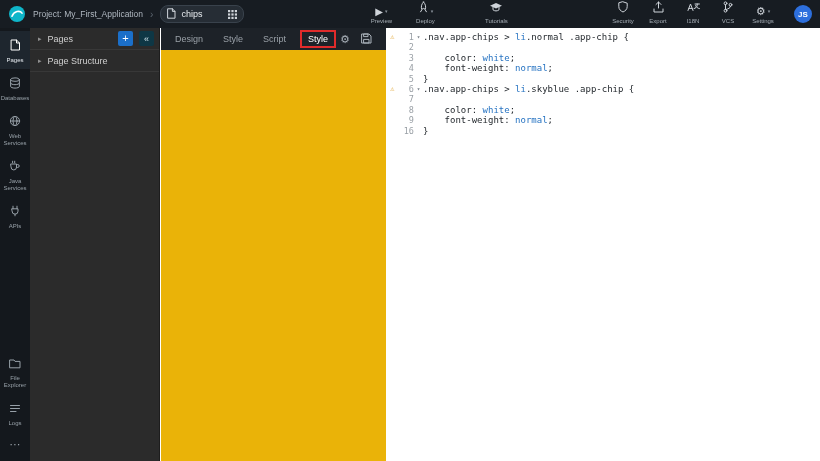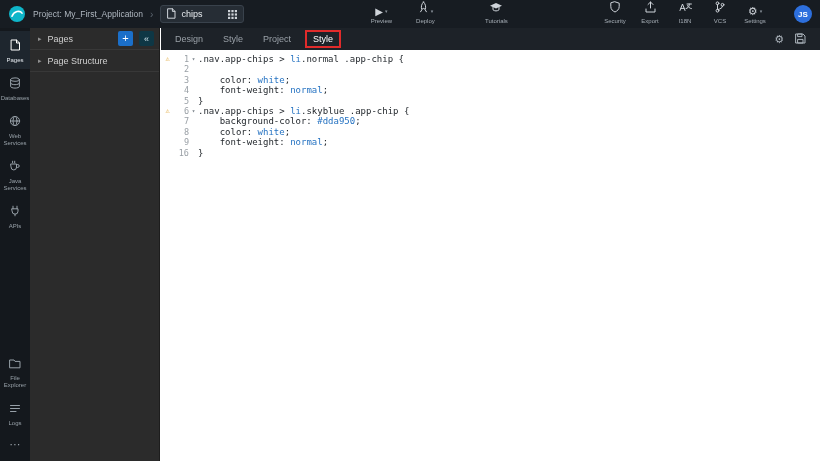--- a/index.html
+++ b/index.html
@@ -5,52 +5,52 @@
   *{margin:0;padding:0;box-sizing:border-box}
   html,body{width:820px;height:461px;overflow:hidden;background:#fff}
   body{font-family:"Liberation Sans","DejaVu Sans",sans-serif;-webkit-font-smoothing:antialiased}
   .app{position:relative;width:820px;height:461px;background:#fff}
 
   
   .topbar{position:absolute;top:0;left:0;right:0;height:28px;background:#171c22;display:flex;align-items:center;padding:0 8px;gap:5px;z-index:5}
   .logo{display:flex;align-items:center;margin-right:2px;cursor:pointer}
   .project{color:#aeb6bf;font-size:8.5px;white-space:nowrap}
   .chev{color:#5c6670;font-size:10px;margin:0 2px}
-  .page-selector{display:flex;align-items:center;gap:5px;background:#262d35;border:1px solid #39424c;border-radius:3px;height:18px;padding:0 6px;min-width:84px;cursor:pointer}
+  .page-selector{display:flex;align-items:center;gap:5px;background:#262d35;border:1px solid #39424c;border-radius:8px;height:18px;padding:0 6px;min-width:84px;cursor:pointer}
   .page-selector .name{color:#e8ecf0;font-size:9px;flex:1}
   .tb-item{display:flex;flex-direction:column;align-items:center;justify-content:center;gap:1px;min-width:28px;cursor:pointer}
   .tb-item .ic{height:13px;display:flex;align-items:flex-end;gap:2px;color:#cfd4da}
   .tb-item .lbl{font-size:6px;color:#a5adb5;white-space:nowrap}
   .caret{font-size:5px;color:#8a929a;line-height:6px;align-self:center}
   .tb-center{display:flex;margin-left:118px;gap:16px}
   .tb-tutorials{margin-left:38px}
   .tb-right{margin-left:auto;display:flex;gap:7px;align-items:center}
   .gear-glyph{font-size:11px;line-height:12px}
-  .avatar{width:18px;height:18px;border-radius:50%;background:#2d6fdd;color:#fff;font-size:8px;font-weight:bold;display:flex;align-items:center;justify-content:center;margin-left:18px;cursor:pointer}
+  .avatar{width:18px;height:18px;border-radius:50%;background:#2d6fdd;color:#fff;font-size:8px;font-weight:bold;display:flex;align-items:center;justify-content:center;margin-left:10px;cursor:pointer}
   svg.tic{stroke:#cfd4da;fill:none;stroke-width:1;stroke-linecap:round;stroke-linejoin:round}
 
   
   .rail{position:absolute;top:28px;left:0;bottom:0;width:30px;background:#14181d;display:flex;flex-direction:column;align-items:stretch;padding-top:3px}
   .rail-item{display:flex;flex-direction:column;align-items:center;gap:2px;padding:6px 0 5px;color:#97a0a8;cursor:pointer}
   .rail-item .rlbl{font-size:6px;text-align:center;line-height:7px}
   .rail-item.active{color:#fff;background:#1e262e}
   .rail-item.active .rlbl{color:#e6ebf0}
   svg.ric{stroke:currentColor;fill:none;stroke-width:1;stroke-linecap:round;stroke-linejoin:round}
   .rail-spacer{flex:1}
   .rail-more{color:#9aa2aa;font-size:11px;text-align:center;padding:6px 0 10px;cursor:pointer}
 
   
   .panel{position:absolute;top:28px;left:30px;bottom:0;width:130px;background:#2b2b2b;border-right:1px solid #1d1d1d}
   .prow{height:22px;display:flex;align-items:center;gap:6px;padding:0 5px 0 8px;border-bottom:1px solid #383838;color:#cfcfcf;font-size:9px;cursor:pointer}
   .prow .scaret{color:#8f8f8f;font-size:7px}
   .plus{width:15px;height:15px;background:#1b6fc9;color:#fff;border-radius:2px;display:flex;align-items:center;justify-content:center;font-size:11px;line-height:11px;margin-left:auto;cursor:pointer}
   .collapse{width:15px;height:15px;background:#0e3745;color:#cfe2ea;display:flex;align-items:center;justify-content:center;font-size:9px;border-radius:2px;cursor:pointer}
 
   
-  .content{position:absolute;top:28px;left:161px;right:0;bottom:0;background:#eab308;display:flex;flex-direction:column}
+  .content{position:absolute;top:28px;left:161px;right:0;bottom:0;background:#eab308;display:flex;}
   .tabbar{height:22px;background:#1d2228;display:flex;align-items:center;padding:0 4px;flex:none}
   .tab{color:#9aa1a8;font-size:9px;padding:0 10px;height:22px;display:flex;align-items:center;cursor:pointer}
   .tab.active{color:#fff;border:2px solid #e02b2b;height:18px;padding:0 6px;margin:0 4px}
   .tab-tools{margin-left:auto;display:flex;align-items:center;gap:11px;margin-right:10px;color:#aab2ba}
   .tab-tools .gear-glyph{cursor:pointer}
   svg.sic{stroke:#aab2ba;fill:none;stroke-width:1;stroke-linecap:round;stroke-linejoin:round;cursor:pointer}
 
   
   .editor{flex:1;font-family:"DejaVu Sans Mono",monospace;font-size:9px;padding-top:4px;overflow:hidden;background:#fff}
   .line{display:flex;height:10.4px;line-height:10.4px;align-items:center}
@@ -245,21 +245,21 @@
     <div class="prow">
       <span class="scaret">▸</span>
       <span>Page Structure</span>
     </div>
   </aside>
 
   <section class="content">
     <div class="tabbar">
       <span class="tab">Design</span>
       <span class="tab">Style</span>
-      <span class="tab">Project</span>
+      <span class="tab">Script</span>
       <span class="tab active">Style</span>
       <span class="tab-tools">
         <span class="gear-glyph">⚙</span>
         <span><svg class="sic" width="11" height="11" viewBox="0 0 11 11">
               <path d="M1 1h7l2 2v7H1z"></path>
               <rect x="3" y="6.4" width="5" height="3.6"></rect>
               <rect x="3" y="1" width="4" height="2.6"></rect>
             </svg></span>
       </span>
     </div>
@@ -297,21 +297,20 @@
           <div class="line">
             <span class="gut warn">⚠</span>
             <span class="gut num">6</span>
             <span class="gut fold">▾</span>
             <span class="code"><span class="tk-p">.nav.app-chips &gt; </span><span class="tk-t">li</span><span class="tk-p">.skyblue .app-chip {</span></span>
           </div>
           <div class="line">
             <span class="gut warn"></span>
             <span class="gut num">7</span>
             <span class="gut fold"></span>
-            <span class="code"><span class="tk-p">    background-color: </span><span class="tk-v">#dda950</span><span class="tk-p">;</span></span>
           </div>
           <div class="line">
             <span class="gut warn"></span>
             <span class="gut num">8</span>
             <span class="gut fold"></span>
             <span class="code"><span class="tk-p">    color: </span><span class="tk-v">white</span><span class="tk-p">;</span></span>
           </div>
           <div class="line">
             <span class="gut warn"></span>
             <span class="gut num">9</span>

